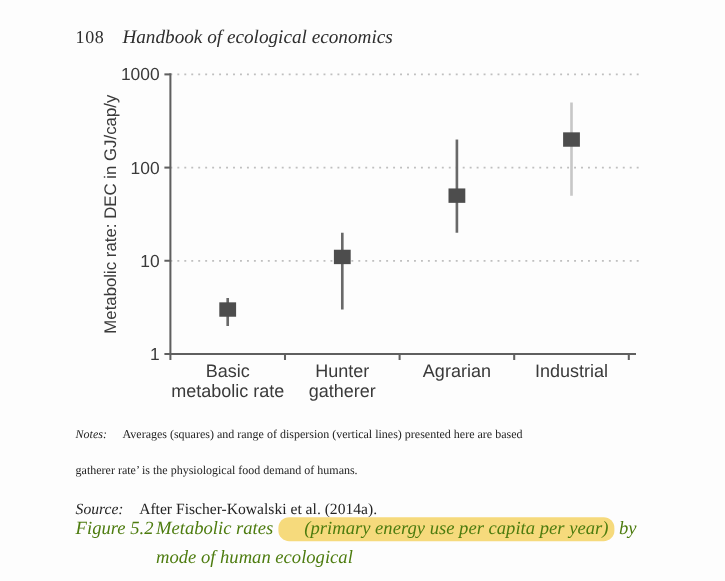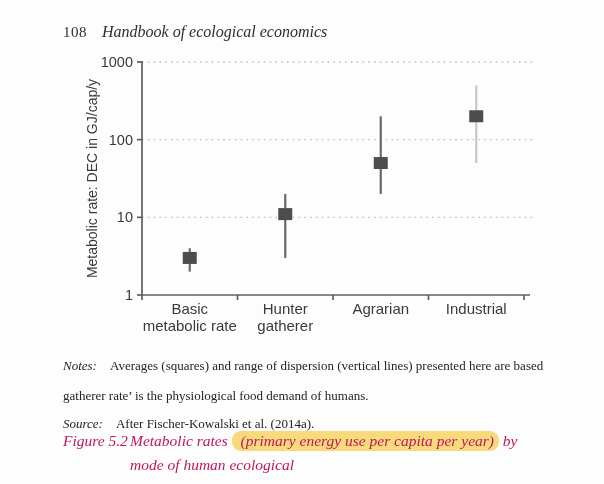--- a/index.html
+++ b/index.html
@@ -16,30 +16,30 @@
   
   #chart{position:absolute; top:0; left:0;}
   #chart .grid{stroke:#bfbfbf; stroke-width:1.4; stroke-dasharray:1.6 4.2;}
   #chart .axis{stroke:#5f5f5f; stroke-width:1.7; fill:none;}
   #chart text{fill:#3a3a3a; font-family:"Liberation Sans", sans-serif;}
   #chart .ticklabel{font-size:14.5px;}
   #chart .catlabel{font-size:15px;}
   #chart .ylabel{font-size:14px;}
   
   .notes{position:absolute; top:346px; left:63px; width:500px;
-         font-size:13px; line-height:14.9px; color:#242424;}
+         font-size:10px; line-height:14.9px; color:#242424;}
   .nlabel{font-style:italic; margin-right:13px;}
   .source{position:absolute; top:403px; left:63px; font-size:13px; color:#242424;text-align:right;}
   .slabel{font-style:italic; margin-right:13px;}
   
   .caption{position:absolute; top:429px; left:63px; display:flex;
-           font-style:italic; font-size:15.5px; color:#be185d; line-height:23.5px;}
+           font-style:italic; font-size:15.5px; color:#4d7c0f; line-height:23.5px;}
   .cap-label{width:67px; flex:none;}
   .cap-text{white-space:nowrap;}
-  .hl{background:#f6da7c; border-radius:9px; padding:1px 5px 2px 9px;}
+  .hl{background:#f6da7c; border-radius:9px; padding:1px 5px 2px 22px;}
 </style>
 </head>
 <body>
 
 <div class="page">
 
   <div class="header">
     <span class="pagenum">108</span><span class="runtitle">Handbook of ecological economics</span>
   </div>
 

